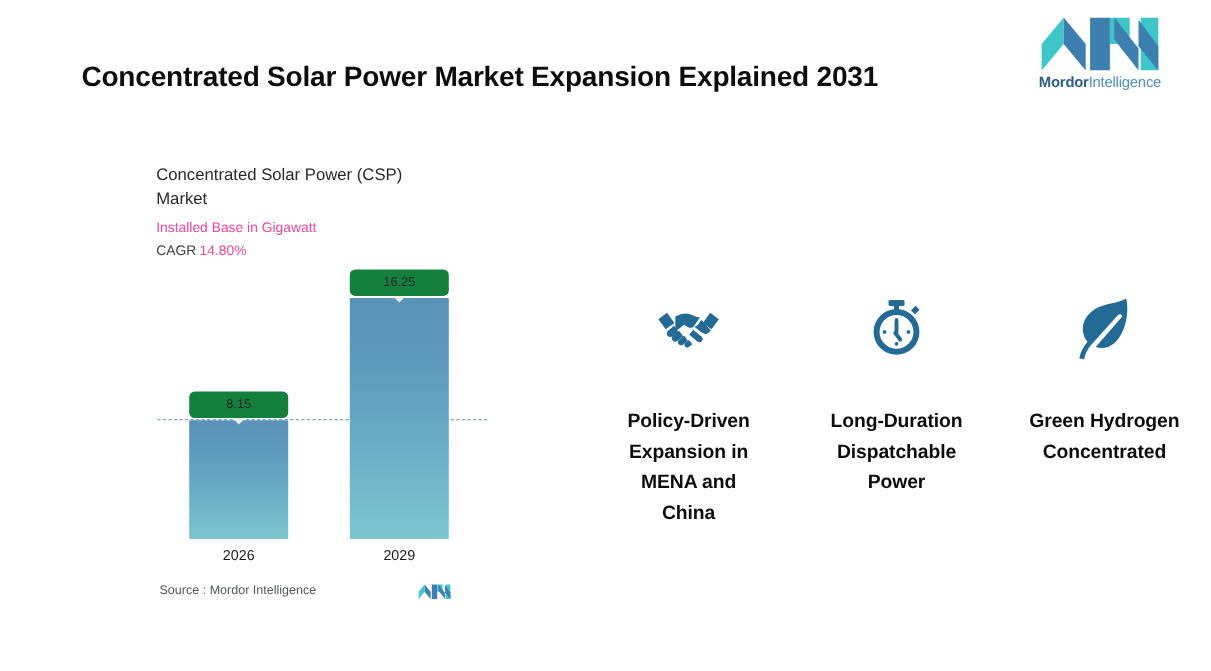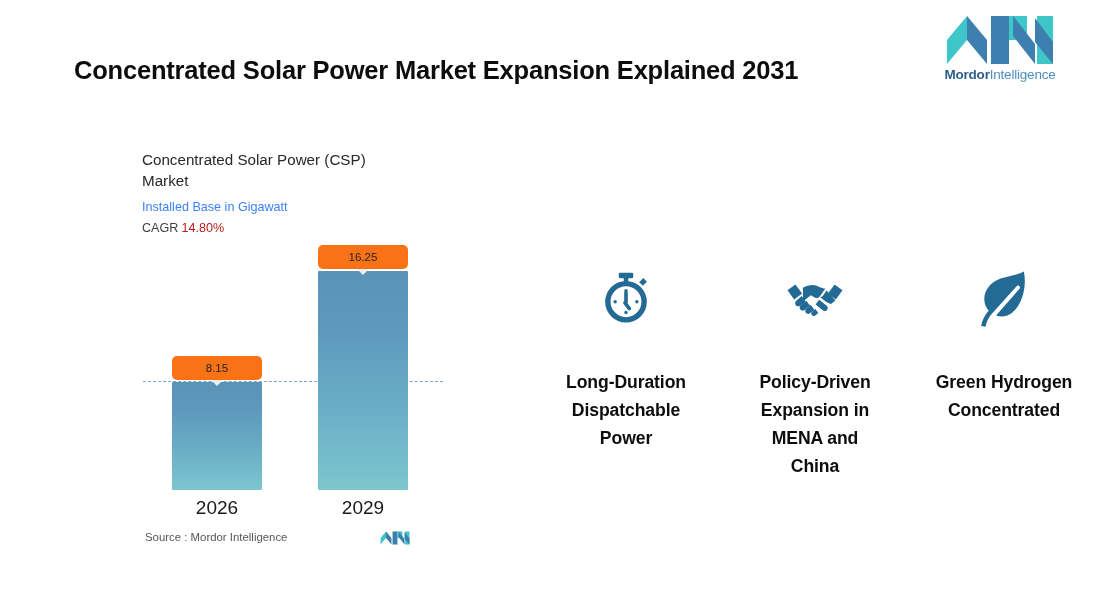--- a/index.html
+++ b/index.html
@@ -88,35 +88,35 @@
     font-size: 15.2px;
     line-height: 21px;
     color: #26282b;
     font-weight: normal;
   }
   .chart-subtitle {
     position: absolute;
     left: 127px;
     top: 83px;
     font-size: 12.6px;
-    color: #3b82f6;
+    color: #ec4899;
     line-height: 1;
     white-space: nowrap;
   }
   .chart-cagr {
     position: absolute;
     left: 127px;
     top: 104px;
     font-size: 12.6px;
     color: #3d3f42;
     line-height: 1;
     white-space: nowrap;
   }
   .chart-cagr .cagr-value {
-    color: #b91c1c;
+    color: #ec4899;
     margin-left: 3px;
   }
 
   
   .plot {
     position: absolute;
     left: 0;
     top: 0;
     width: 500px;
     height: 492px;
@@ -141,21 +141,21 @@
     height: 108px;
   }
   .bar-2031 {
     left: 303px;
     top: 153px;
     width: 90px;
     height: 219px;
   }
   .value-pill {
     position: absolute;
-    background: #f97316;
+    background: #15803d;
     border-radius: 5px;
     font-size: 11.6px;
     color: #23252a;
     text-align: center;
     line-height: 24px;
     height: 24px;
     width: 90px;
   }
   .value-pill::after {
     content: "";
@@ -175,21 +175,21 @@
   }
   .pill-2031 {
     left: 303px;
     top: 127px;
   }
   .x-label {
     position: absolute;
     top: 380px;
     width: 90px;
     text-align: center;
-    font-size: 19px;
+    font-size: 13px;
     color: #18191c;
     line-height: 1;
   }
   .x-2026 { left: 157px; }
   .x-2031 { left: 303px; }
 
   .source-row {
     position: absolute;
     left: 130px;
     top: 411px;
@@ -323,20 +323,37 @@
       <polygon points="68,0 90,28 90,48 68,20" fill="#3d7fae"></polygon>
       <polygon points="92,0 108,0 108,48 92,48" fill="#3ec6c9"></polygon>
       <polygon points="90,2 108,26 108,48 90,26" fill="#3d7fae"></polygon>
     </svg>
   </div>
 </div>
 
 <div class="trends-panel">
 
   <div class="trend-cards">
+
+    <div class="trend-card">
+      <div class="trend-icon">
+        <svg width="60" height="48" viewBox="0 0 72 50" fill="#236B94">
+          <path d="M3 14.5 L12.5 7.5 L20.5 18.5 L11 25.5 Z"></path>
+          <path d="M69 14.5 L59.5 7.5 L51.5 18.5 L61 25.5 Z"></path>
+          <path d="M21.5 11.5c3.8-2.0 8.0-3.3 11.5-3.3 3.2 0 5.6 1.1 8.2 2.3 2.1 1.0 4.5 1.9 7.2 2.0l-6.4 9.2c-1.5 2.1-4.2 2.7-6.4 1.5l-4.6-2.6-9.5 7.4z"></path>
+          <path d="M20.0 21.5 L13.5 27.0c-1.6 1.4-1.8 3.8-.5 5.4 1.3 1.6 3.7 1.9 5.4.6l6.3-5.0z"></path>
+          <path d="M25.5 27.0 L19.0 32.2c-1.6 1.3-1.9 3.7-.6 5.3 1.3 1.6 3.7 1.9 5.3.6l6.4-5.1z"></path>
+          <path d="M31.0 32.3 L25.6 36.7c-1.5 1.2-1.8 3.4-.6 4.9 1.2 1.5 3.4 1.8 4.9.6l5.3-4.3z"></path>
+          <path d="M36.4 37.0 L32.6 40.1c-1.3 1.0-1.5 2.9-.5 4.2 1.0 1.3 2.9 1.5 4.2.5l3.7-3.0z"></path>
+          <path d="M42.0 22.5l6.0 4.8c2.0 1.6 4.8 2.8 7.2 3.6l5.3-4.0-10.5-12.0c-1.3 1.9-3.1 4.4-4.2 5.8-1.0 1.3-2.4 1.8-3.8 1.8z"></path>
+          <path d="M41.0 26.0 L50.0 33.2c1.5 1.2 1.8 3.4.6 4.9-1.2 1.5-3.4 1.8-4.9.6l-9.0-7.2z"></path>
+        </svg>
+      </div>
+      <div class="trend-label">Policy-Driven Expansion in MENA and China</div>
+    </div>
 
     <div class="trend-card">
       <div class="trend-icon">
         <svg width="58" height="58" viewBox="0 0 64 64" fill="#236B94">
           <rect x="24" y="3" width="16" height="6" rx="1.5"></rect>
           <rect x="29.5" y="8" width="5" height="6"></rect>
           <path d="M46.5 13.5l4.6-4.6 4.0 4.0-4.6 4.6a25 25 0 0 0-4.0-4.0z"></path>
           <path d="M32 12a23 23 0 1 0 0 46 23 23 0 0 0 0-46zm0 6a17 17 0 1 1 0 34 17 17 0 0 1 0-34z"></path>
           <rect x="30" y="23" width="4" height="14" rx="2"></rect>
           <rect x="31" y="33.5" width="4" height="12" rx="2" transform="rotate(-38 33 39)"></rect>
@@ -344,37 +361,20 @@
           <circle cx="32" cy="47" r="1.9"></circle>
           <circle cx="20" cy="35" r="1.9"></circle>
           <circle cx="44" cy="35" r="1.9"></circle>
         </svg>
       </div>
       <div class="trend-label">Long-Duration Dispatchable Power</div>
     </div>
 
     <div class="trend-card">
       <div class="trend-icon">
-        <svg width="60" height="48" viewBox="0 0 72 50" fill="#236B94">
-          <path d="M3 14.5 L12.5 7.5 L20.5 18.5 L11 25.5 Z"></path>
-          <path d="M69 14.5 L59.5 7.5 L51.5 18.5 L61 25.5 Z"></path>
-          <path d="M21.5 11.5c3.8-2.0 8.0-3.3 11.5-3.3 3.2 0 5.6 1.1 8.2 2.3 2.1 1.0 4.5 1.9 7.2 2.0l-6.4 9.2c-1.5 2.1-4.2 2.7-6.4 1.5l-4.6-2.6-9.5 7.4z"></path>
-          <path d="M20.0 21.5 L13.5 27.0c-1.6 1.4-1.8 3.8-.5 5.4 1.3 1.6 3.7 1.9 5.4.6l6.3-5.0z"></path>
-          <path d="M25.5 27.0 L19.0 32.2c-1.6 1.3-1.9 3.7-.6 5.3 1.3 1.6 3.7 1.9 5.3.6l6.4-5.1z"></path>
-          <path d="M31.0 32.3 L25.6 36.7c-1.5 1.2-1.8 3.4-.6 4.9 1.2 1.5 3.4 1.8 4.9.6l5.3-4.3z"></path>
-          <path d="M36.4 37.0 L32.6 40.1c-1.3 1.0-1.5 2.9-.5 4.2 1.0 1.3 2.9 1.5 4.2.5l3.7-3.0z"></path>
-          <path d="M42.0 22.5l6.0 4.8c2.0 1.6 4.8 2.8 7.2 3.6l5.3-4.0-10.5-12.0c-1.3 1.9-3.1 4.4-4.2 5.8-1.0 1.3-2.4 1.8-3.8 1.8z"></path>
-          <path d="M41.0 26.0 L50.0 33.2c1.5 1.2 1.8 3.4.6 4.9-1.2 1.5-3.4 1.8-4.9.6l-9.0-7.2z"></path>
-        </svg>
-      </div>
-      <div class="trend-label">Policy-Driven Expansion in MENA and China</div>
-    </div>
-
-    <div class="trend-card">
-      <div class="trend-icon">
         <svg width="56" height="60" viewBox="0 0 56 62" fill="#236B94">
           <path d="M48.5 2.5C40 7.5 28 7.0 19.0 12.5 9.0 18.5 5.0 29.5 9.5 39.0c1.4 3.0 3.6 5.3 6.2 6.9L41.0 17.8c.7-.8 2.0-.9 2.8-.2.8.7.9 2.0.2 2.8L19.8 48.0c5.6 2.0 12.0 1.0 16.9-3.0C48.0 35.6 51.5 15.5 48.5 2.5z"></path>
           <path d="M15.7 45.9C12.0 50.0 9.8 54.6 9.0 59.6l-4.6-.7c1.0-6.0 3.7-11.6 8.2-16.4z"></path>
         </svg>
       </div>
       <div class="trend-label">Green Hydrogen Concentrated</div>
     </div>
 
   </div>
 </div>

